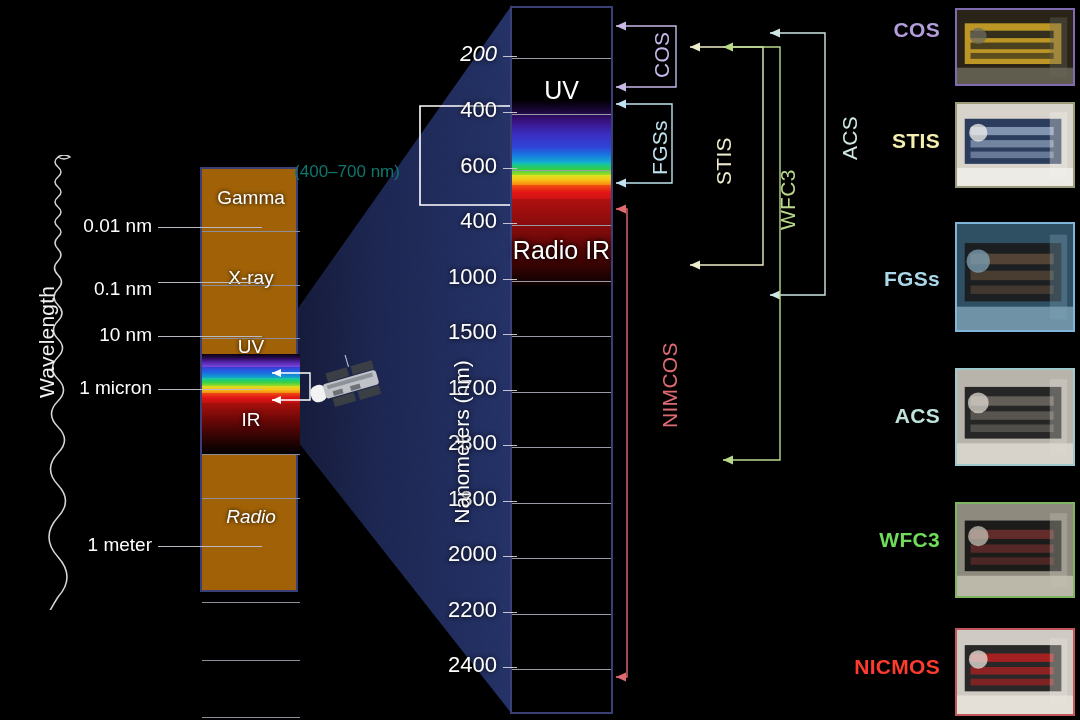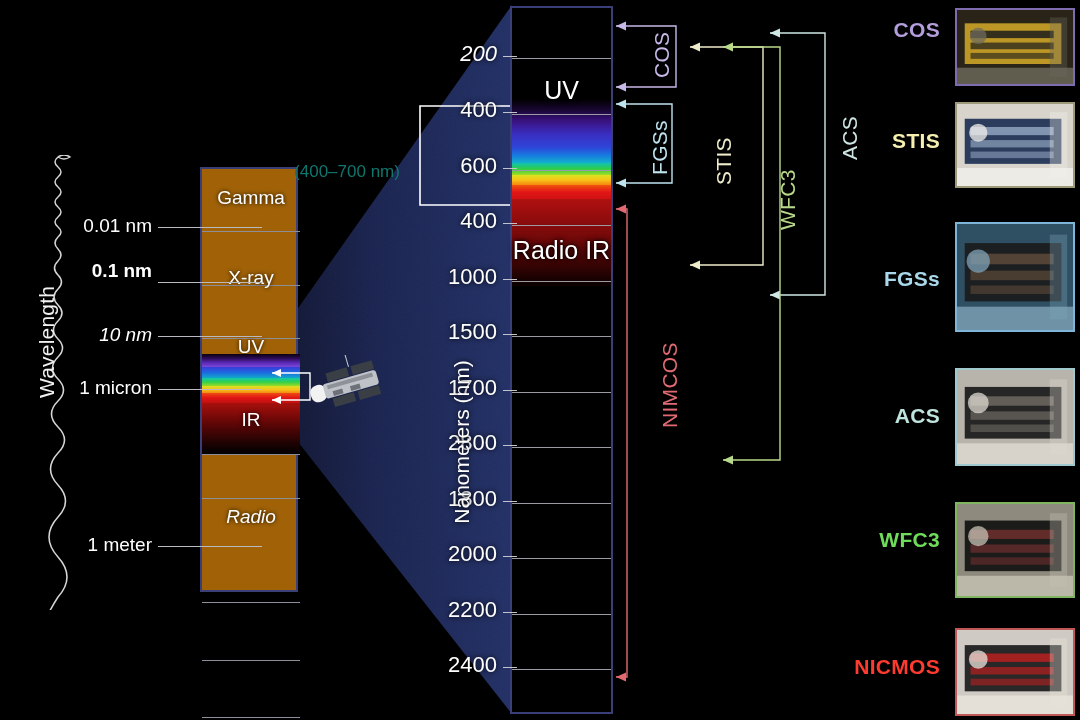--- a/index.html
+++ b/index.html
@@ -146,23 +146,23 @@
         <div class="em-label" style="top: 18px;">Gamma</div>
         <div class="em-label" style="top: 98px;">X-ray</div>
         <div class="em-label" style="top: 167px;">UV</div>
         <div class="em-label" style="top: 240px;">IR</div>
         <div class="em-label" style="top: 337px; font-style: italic;">Radio</div>
       </div>
   </div>
   <div id="em-ticks" class="abs" style="left:0;top:0;width:1080px;height:720px;pointer-events:none;">
       <div class="em-tick" style="right: 928px; top: 215px;">0.01 nm</div>
       <div class="em-tickline" style="left: 158px; top: 227px; width: 104px;"></div>
-      <div class="em-tick" style="right: 928px; top: 260px; font-weight: bold;">0.1 nm</div>
+      <div class="em-tick" style="right: 928px; top: 278px;">0.1 nm</div>
       <div class="em-tickline" style="left: 158px; top: 282px; width: 104px;"></div>
-      <div class="em-tick" style="right: 928px; top: 324px; font-style: italic;">10 nm</div>
+      <div class="em-tick" style="right: 928px; top: 324px;">10 nm</div>
       <div class="em-tickline" style="left: 158px; top: 336px; width: 104px;"></div>
       <div class="em-tick" style="right: 928px; top: 377px;">1 micron</div>
       <div class="em-tickline" style="left: 158px; top: 389px; width: 104px;"></div>
       <div class="em-tick" style="right: 928px; top: 534px;">1 meter</div>
       <div class="em-tickline" style="left: 158px; top: 546px; width: 104px;"></div>
     </div>
 
   <svg class="abs" style="left:408px;top:100px;" width="112" height="125">
     <path d="M104 6 L12 6 L12 105 L104 105" fill="none" stroke="#ffffff" stroke-width="1.6"></path>
     <path d="M104 6 l-9 -4 l0 8 z" fill="#ffffff" transform="translate(9,0)"></path>

